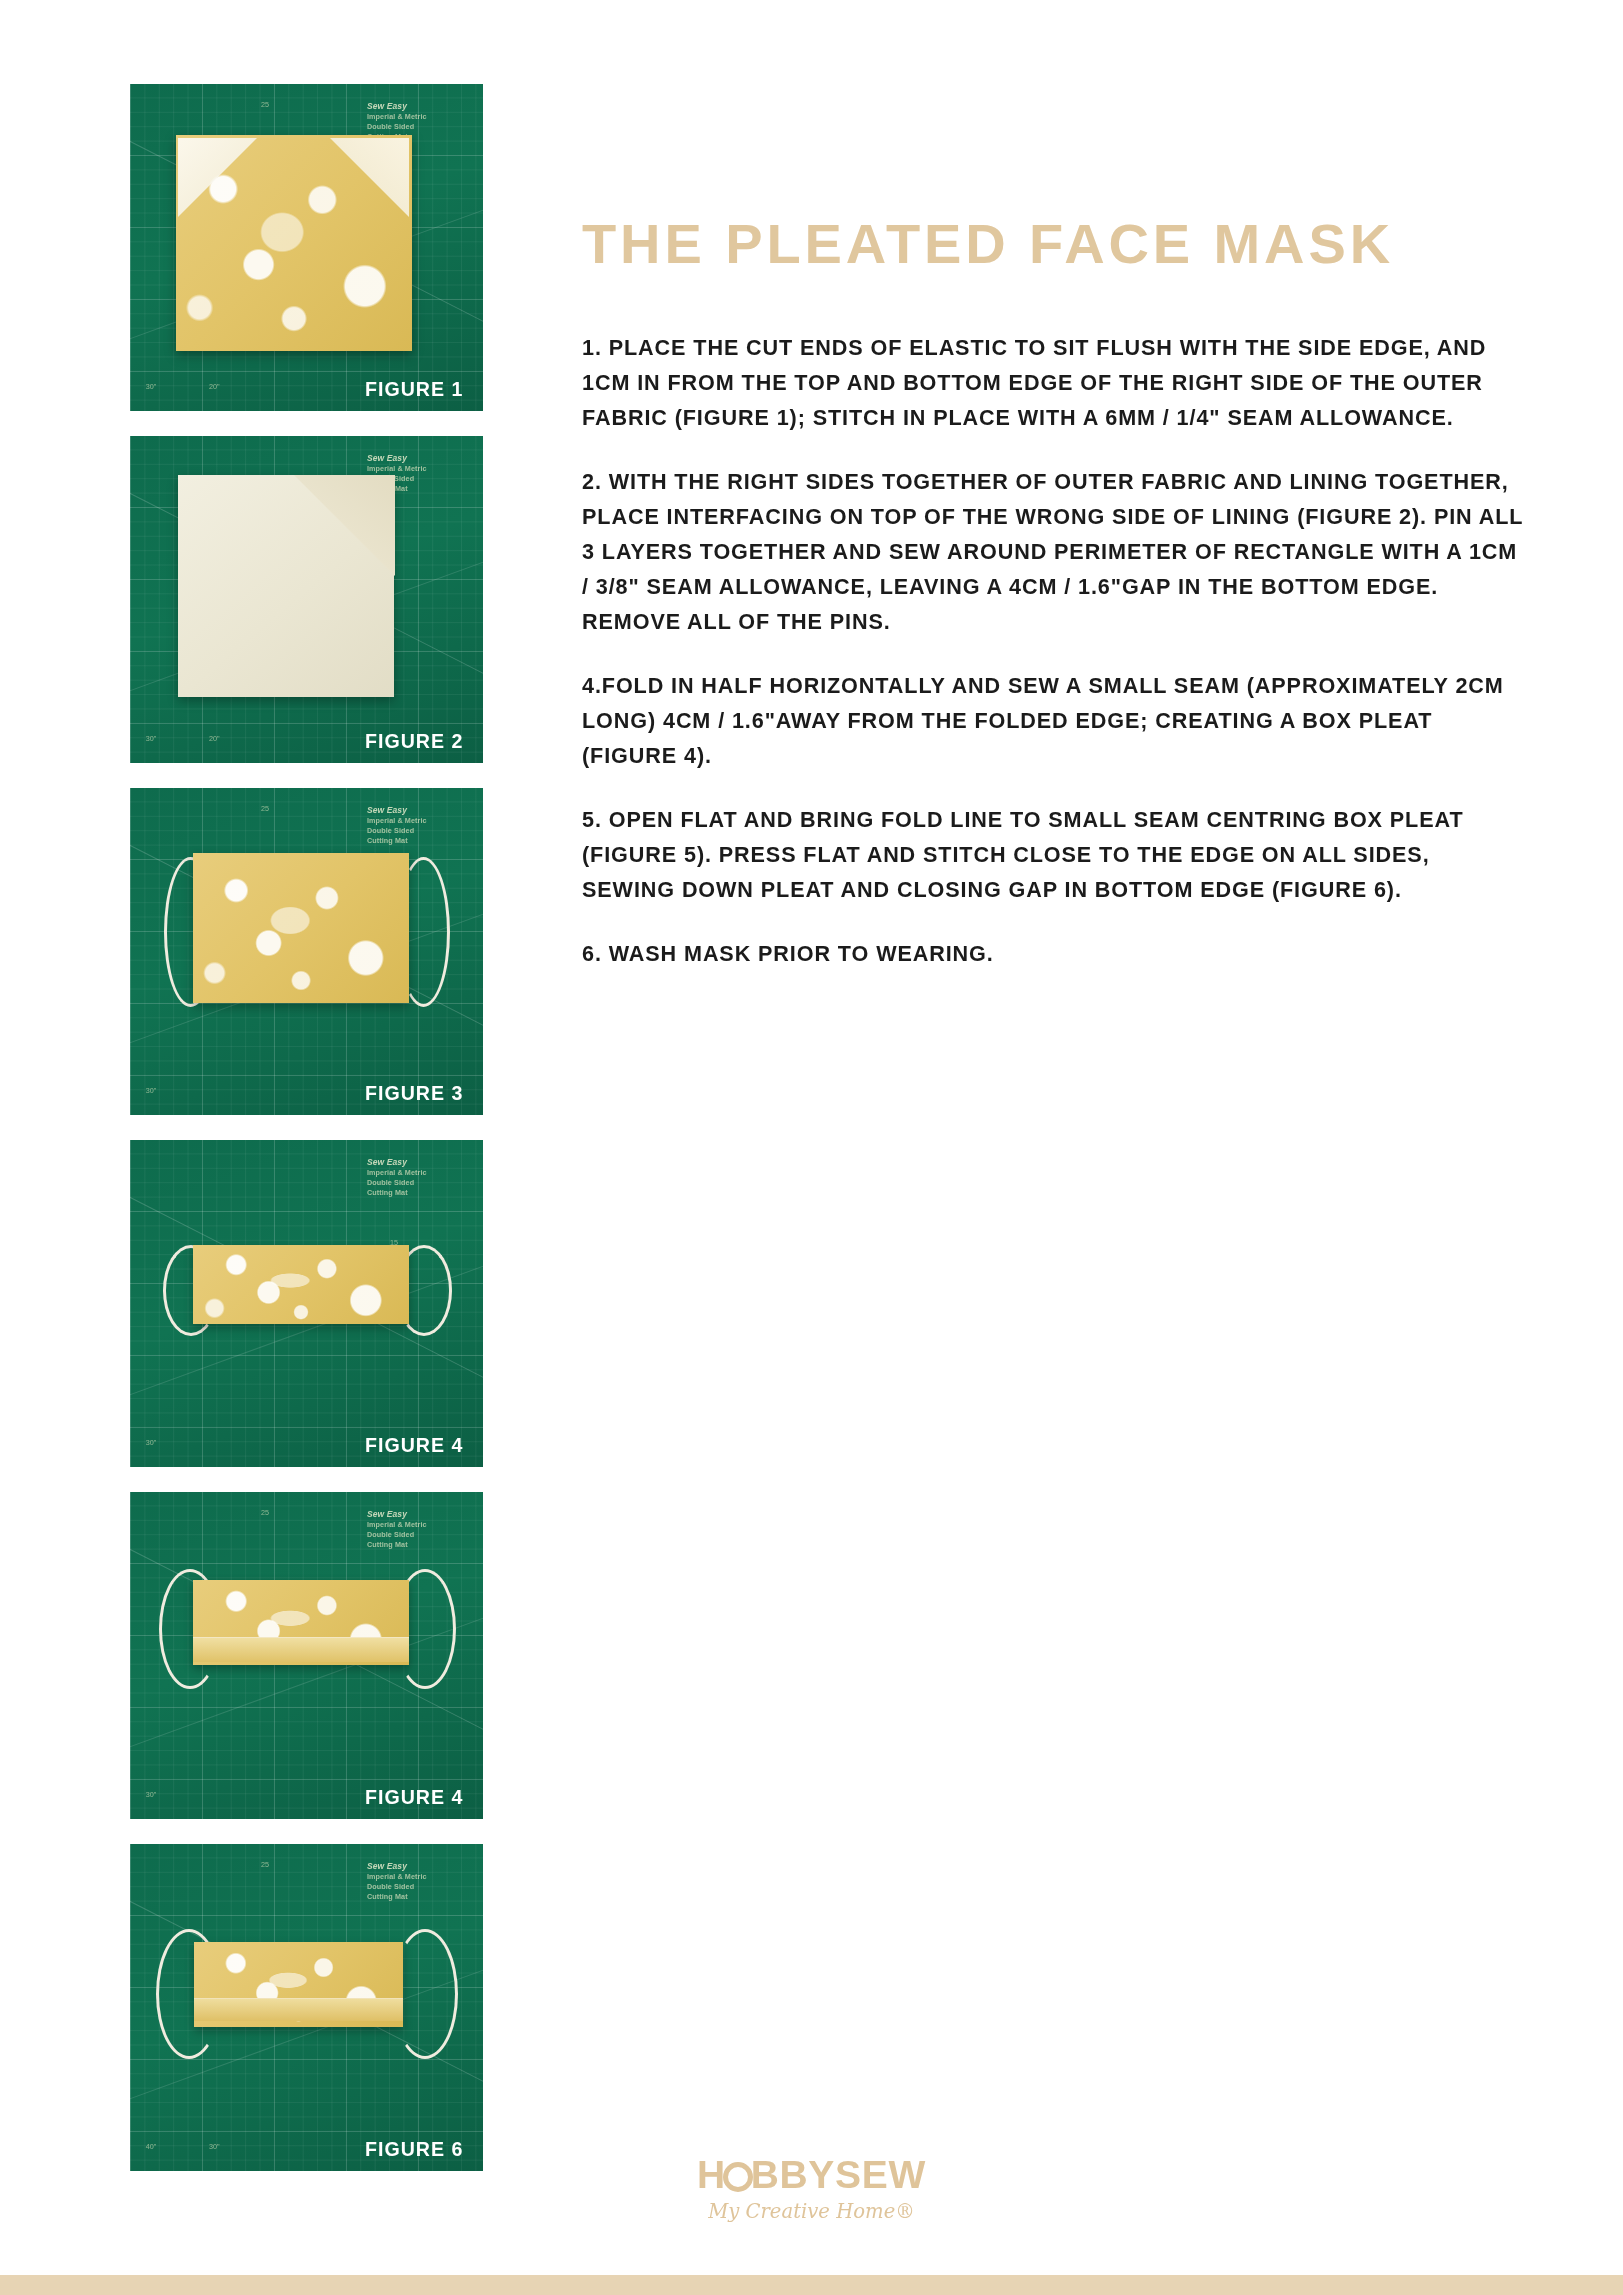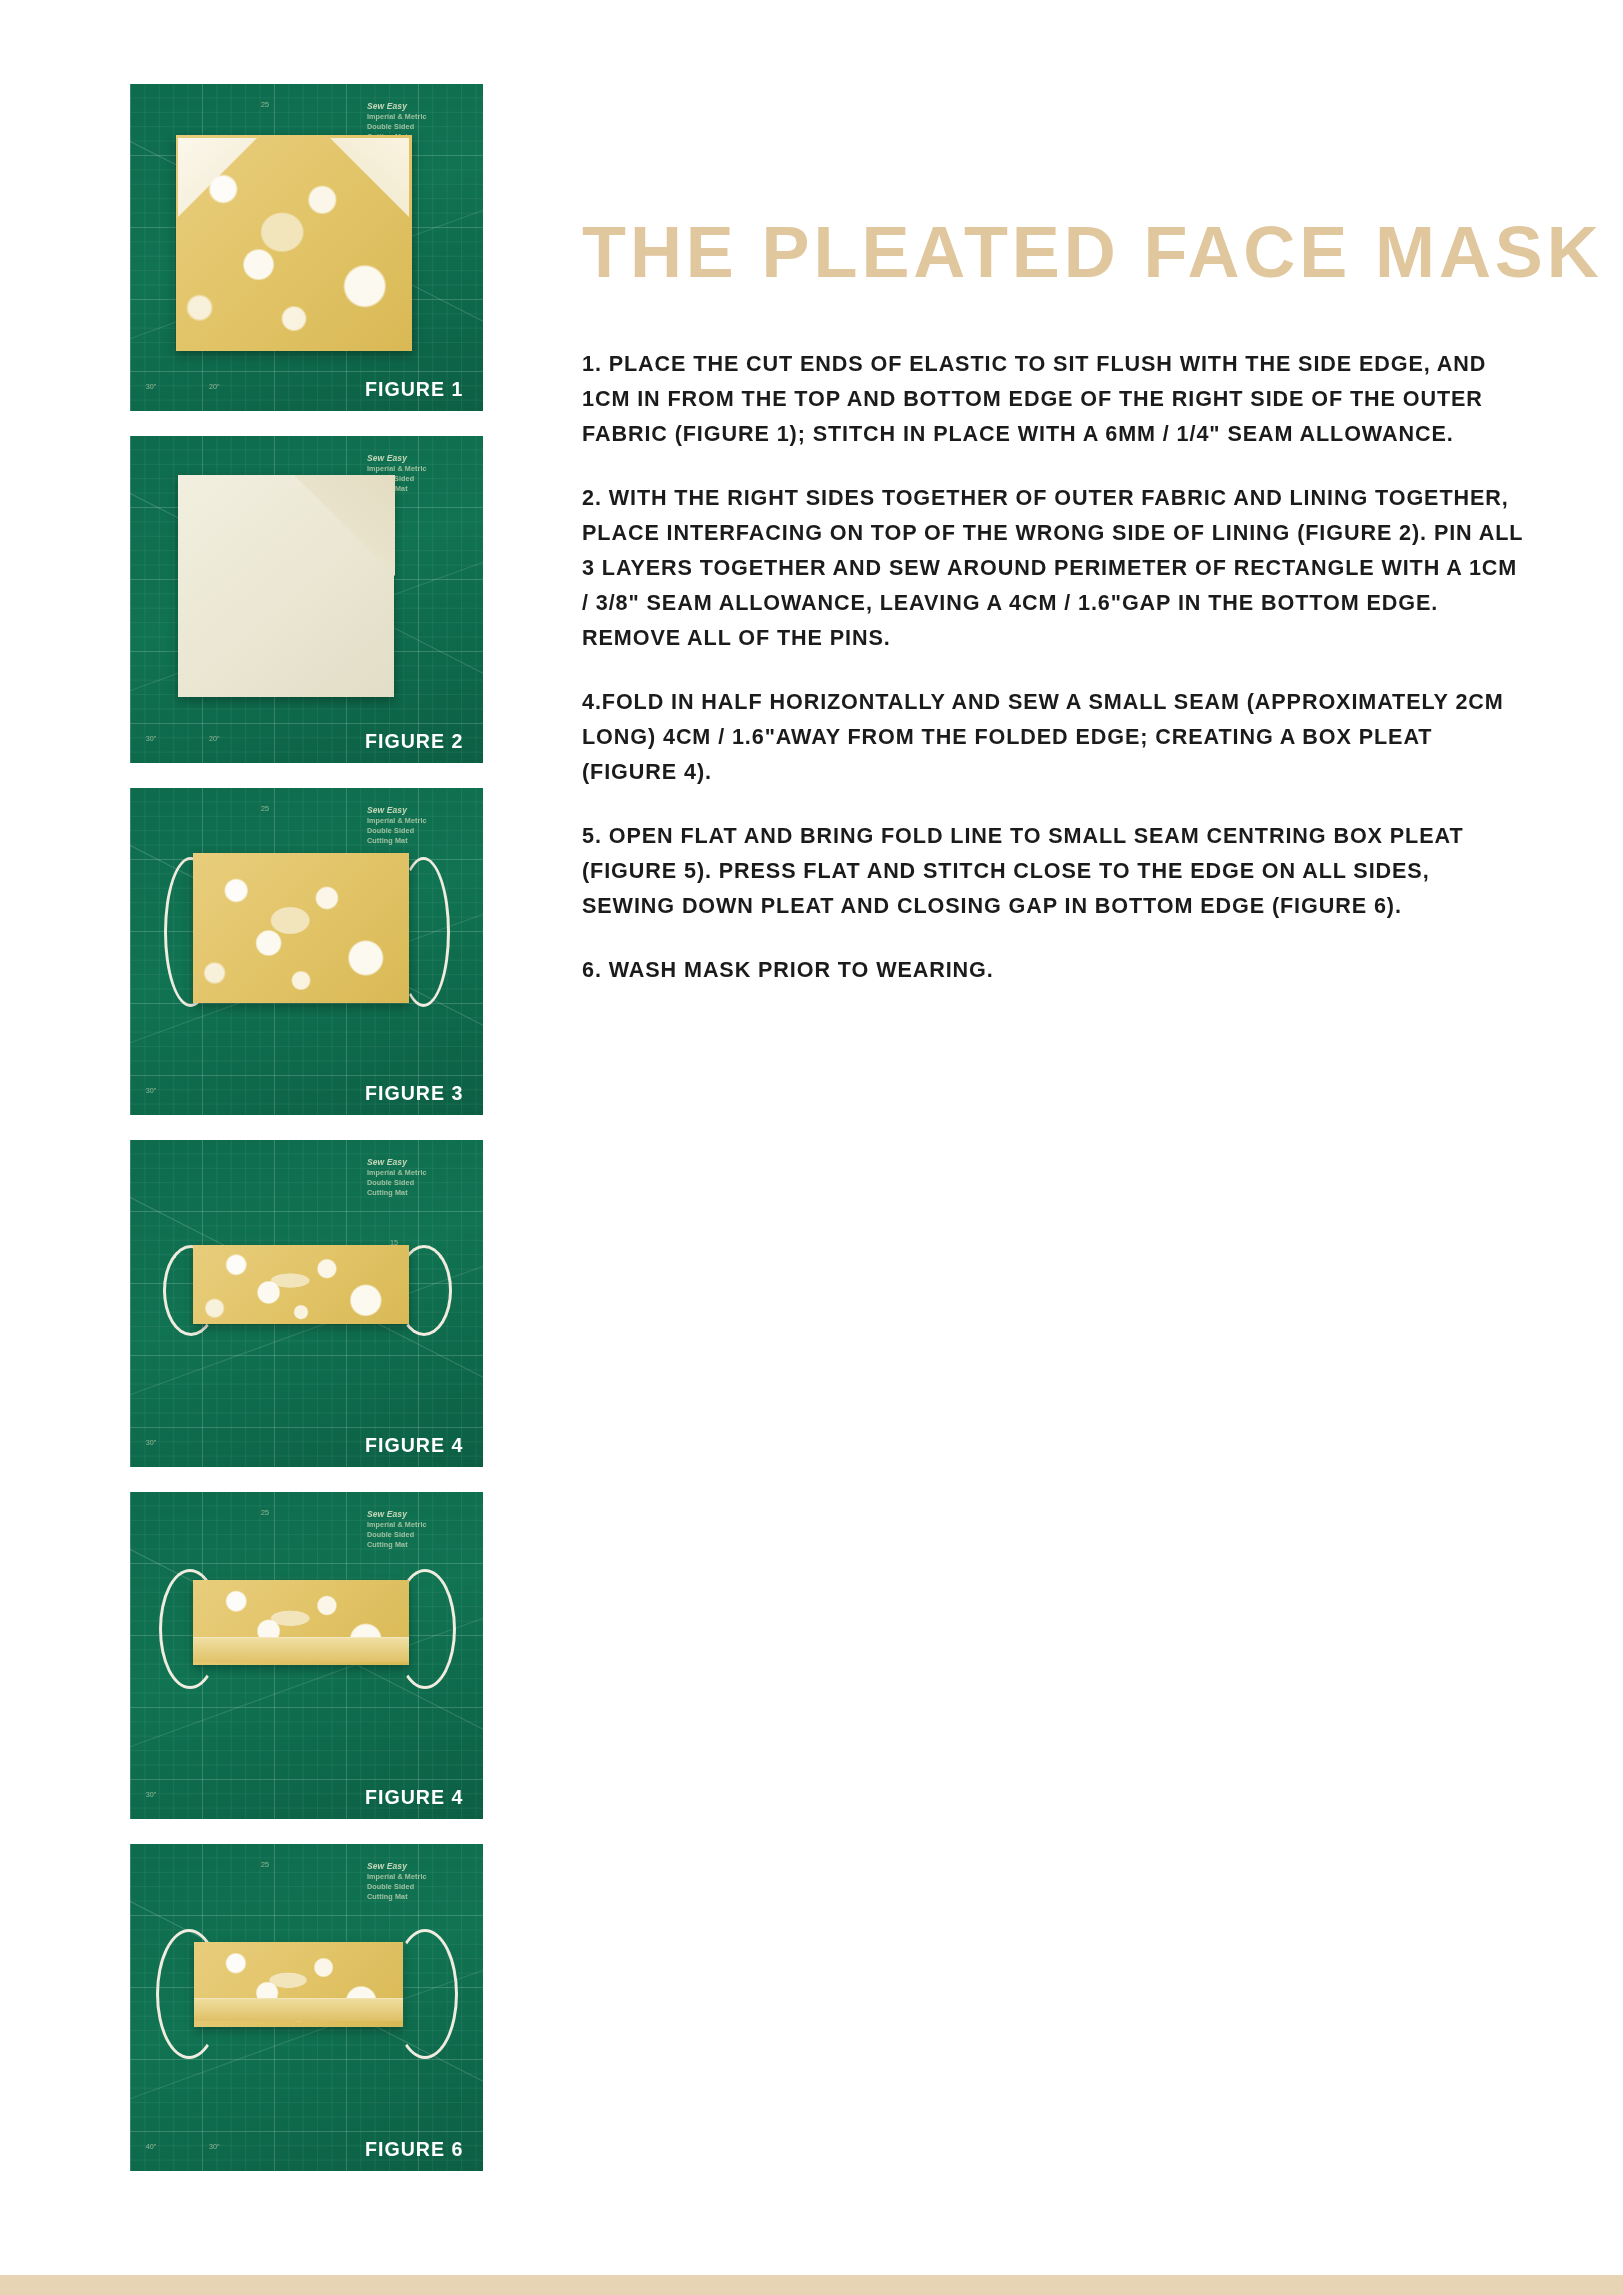--- a/index.html
+++ b/index.html
@@ -197,21 +197,21 @@
   .f6-el-r { right: 25px; top: 85px; width: 60px; height: 124px; border-left-color: transparent; }
 
   
   .content {
     position: absolute;
     left: 582px;
     top: 216px;
     width: 949px;
   }
   .title {
-    font-size: 72px;
+    font-size: 56px;
     font-weight: bold;
     letter-spacing: 3.9px;
     color: #e0c79e;
     margin: 0 0 59px 0;
     line-height: 1;
     white-space: nowrap;
   }
   .steps p {
     font-size: 21.6px;
     font-weight: bold;
@@ -380,17 +380,21 @@
     <h1 class="title">THE PLEATED FACE MASK</h1>
     <div class="steps">
       <p>1. PLACE THE CUT ENDS OF ELASTIC TO SIT FLUSH WITH THE SIDE EDGE, AND 1CM IN FROM THE TOP AND BOTTOM EDGE OF THE RIGHT SIDE OF THE OUTER FABRIC (FIGURE 1); STITCH IN PLACE WITH A 6MM / 1/4" SEAM ALLOWANCE.</p>
       <p>2. WITH THE RIGHT SIDES TOGETHER OF OUTER FABRIC AND LINING TOGETHER, PLACE INTERFACING ON TOP OF THE WRONG SIDE OF LINING (FIGURE 2). PIN ALL 3 LAYERS TOGETHER AND SEW AROUND PERIMETER OF RECTANGLE WITH A 1CM /  3/8" SEAM ALLOWANCE, LEAVING A 4CM / 1.6"GAP IN THE BOTTOM EDGE. REMOVE ALL OF THE PINS.</p>
       <p>4.FOLD IN HALF HORIZONTALLY AND SEW A SMALL SEAM (APPROXIMATELY 2CM LONG) 4CM / 1.6"AWAY FROM THE FOLDED EDGE; CREATING A BOX PLEAT (FIGURE 4).</p>
       <p>5. OPEN FLAT AND BRING FOLD LINE TO SMALL SEAM CENTRING BOX PLEAT (FIGURE 5). PRESS FLAT AND STITCH CLOSE TO THE EDGE ON ALL SIDES, SEWING DOWN PLEAT AND CLOSING GAP IN BOTTOM EDGE (FIGURE 6).</p>
       <p>6. WASH MASK PRIOR TO WEARING.</p>
     </div>
   </div>
 
+  <div class="footer-logo">
+    <div class="logo-word"><span>H</span><span class="ring"></span><span>BBYSEW</span></div>
+    <div class="logo-tag">My Creative Home®</div>
+  </div>
 
   <div class="bottom-bar"></div>
 
 </div>
 
 
 </body></html>

